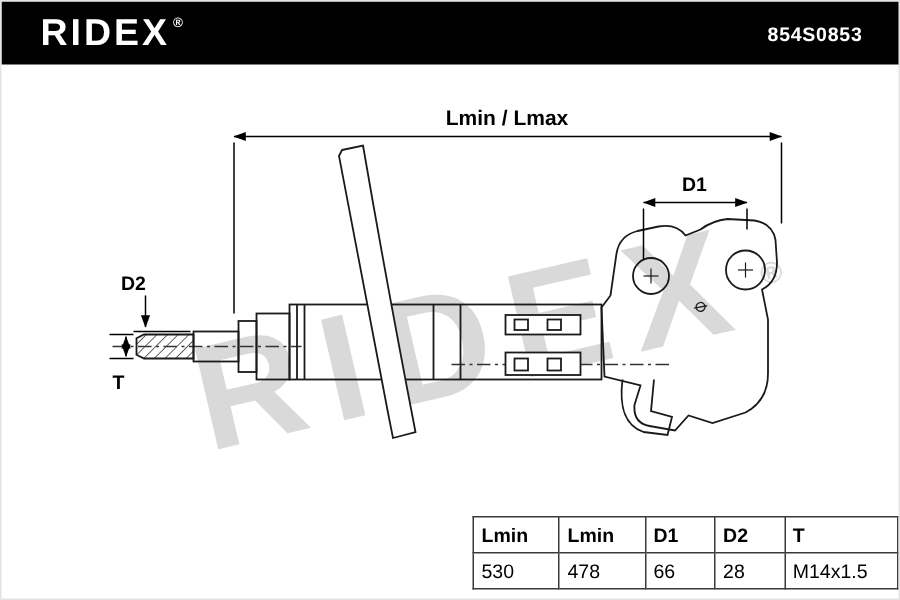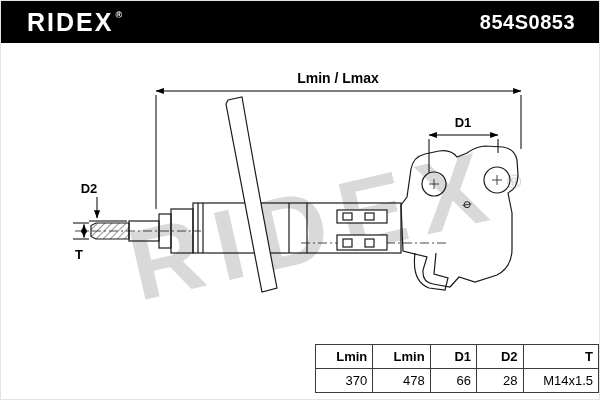--- a/index.html
+++ b/index.html
@@ -8,33 +8,33 @@
     font-family:"Liberation Sans",sans-serif;overflow:hidden;
     border:1px solid #e3e3e3;box-sizing:border-box;padding-left:44px;
   }
   .header{
     position:absolute;top:0;left:0;width:600px;height:42px;background:#000;
     display:flex;align-items:center;justify-content:space-between;
     padding:0 26px;box-sizing:border-box;z-index:3;
   }
   .brand{color:#fff;font-weight:800;font-size:25px;letter-spacing:2px;display:flex;align-items:flex-start;line-height:1;}
   .brand .reg{font-size:9px;font-weight:700;margin-top:1px;margin-left:2px;letter-spacing:0;}
-  .part-number{color:#fff;font-weight:700;font-size:20px;letter-spacing:0.5px;}
+  .part-number{color:#fff;font-weight:700;font-size:13px;letter-spacing:0.5px;}
   .drawing{position:absolute;top:0;left:0;z-index:1;}
   svg text{font-family:"Liberation Sans",sans-serif;font-weight:bold;font-size:13px;fill:#000;}
   text.dim-main{font-size:14px;}
   text.wm{font-size:100px;fill:#d9d9d9;letter-spacing:14px;font-weight:bold;}
   text.wm-reg{font-size:20px;fill:#d9d9d9;font-weight:bold;}
   text.dia-sym{font-size:13px;fill:#222;font-weight:normal;}
   .spec-table{
     position:absolute;left:314px;top:343px;z-index:3;
     border-collapse:collapse;font-size:13px;background:#fff;table-layout:fixed;
   }
   .spec-table th,.spec-table td{
-    border:1px solid #3a3a3a;text-align:right;padding:2px 5px;height:19px;
+    border:1px solid #3a3a3a;text-align:left;padding:2px 5px;height:19px;
     white-space:nowrap;color:#000;
   }
   .spec-table th{font-weight:bold;}
   .c0,.c1{width:50px}.c2,.c3{width:40px}.c4{width:68px}
 </style>
 </head>
 <body>
 
 <div class="page">
 
@@ -135,21 +135,21 @@
       <tr>
         <th class="c0">Lmin</th>
         <th class="c1">Lmin</th>
         <th class="c2">D1</th>
         <th class="c3">D2</th>
         <th class="c4">T</th>
       </tr>
     </thead>
     <tbody>
       <tr>
-        <td>370</td>
+        <td>530</td>
         <td>478</td>
         <td>66</td>
         <td>28</td>
         <td>M14x1.5</td>
       </tr>
     </tbody>
   </table>
 
 </div>
 

